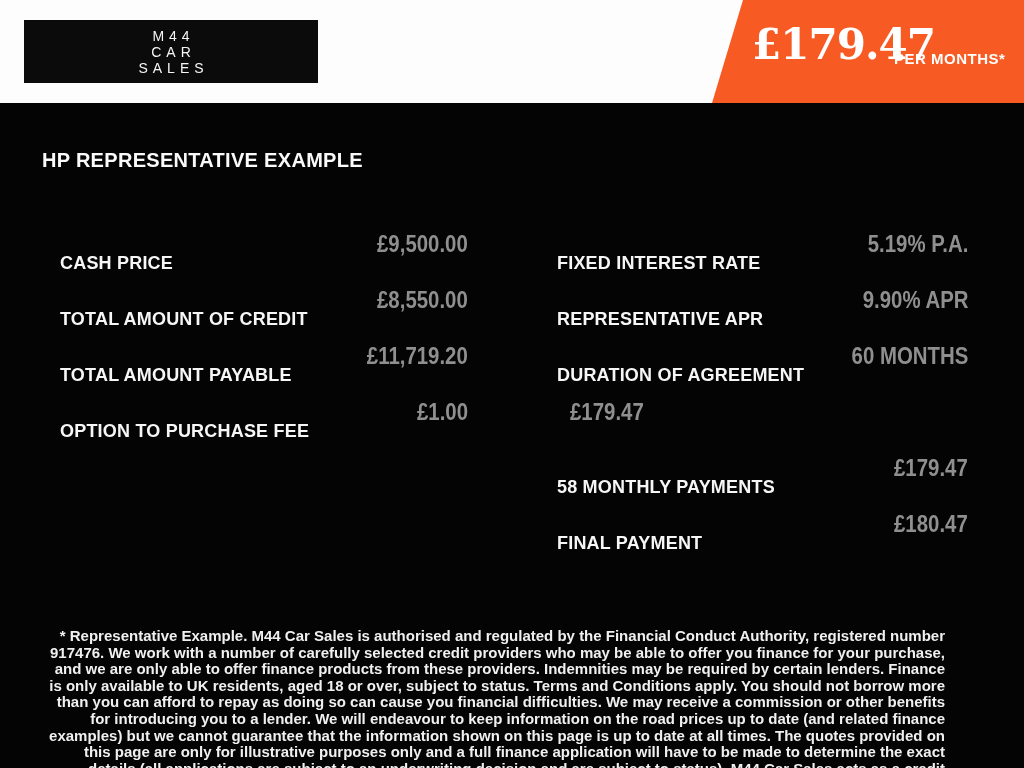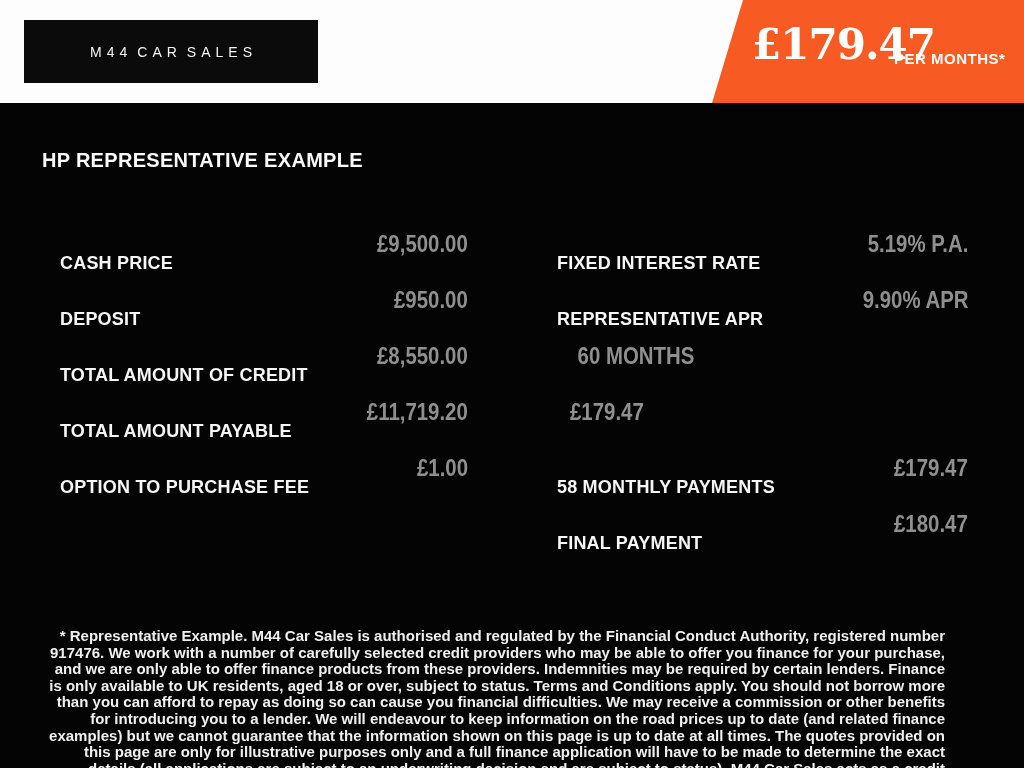--- a/index.html
+++ b/index.html
@@ -9,21 +9,21 @@
     font-family:"Liberation Sans", sans-serif;
   }
   .page{position:relative;width:1024px;height:768px;background:#fdfdfd;}
 
   
   .topbar{position:absolute;top:0;left:0;width:1024px;height:103px;background:#fdfdfd;}
 
   .logo-box{
     position:absolute;left:24px;top:20px;width:294px;height:63px;
     background:#0b0b0b;
-    display:flex;flex-direction:row;align-items:center;justify-content:center;
+    display:flex;flex-direction:column;align-items:center;justify-content:center;
   }
   .logo-line{
     color:#f5f5f5;font-size:14px;line-height:16px;font-weight:400;
     letter-spacing:5px;text-indent:5px;white-space:nowrap;
   }
 
   .price-banner{
     position:absolute;top:0;left:700px;width:324px;height:103px;
     background:var(--accent_orange,#F85A23);
     clip-path:polygon(43px 0, 100% 0, 100% 100%, 12px 100%);
@@ -84,24 +84,20 @@
 
   <main class="main">
     <h1 class="title">HP REPRESENTATIVE EXAMPLE</h1>
 
     <div class="fin-col left">
       <div class="frow">
         <span class="flabel">CASH PRICE</span>
         <span class="fvalue">£9,500.00</span>
       </div>
       <div class="frow">
-        <span class="flabel">DEPOSIT</span>
-        <span class="fvalue">£950.00</span>
-      </div>
-      <div class="frow">
         <span class="flabel">TOTAL AMOUNT OF CREDIT</span>
         <span class="fvalue">£8,550.00</span>
       </div>
       <div class="frow">
         <span class="flabel">TOTAL AMOUNT PAYABLE</span>
         <span class="fvalue">£11,719.20</span>
       </div>
       <div class="frow">
         <span class="flabel">OPTION TO PURCHASE FEE</span>
         <span class="fvalue">£1.00</span>
@@ -111,20 +107,21 @@
     <div class="fin-col right">
       <div class="frow">
         <span class="flabel">FIXED INTEREST RATE</span>
         <span class="fvalue">5.19% P.A.</span>
       </div>
       <div class="frow">
         <span class="flabel">REPRESENTATIVE APR</span>
         <span class="fvalue">9.90% APR</span>
       </div>
       <div class="frow">
+        <span class="flabel">DURATION OF AGREEMENT</span>
         <span class="fvalue">60 MONTHS</span>
       </div>
       <div class="frow">
         <span class="fvalue">£179.47</span>
       </div>
       <div class="frow">
         <span class="flabel">58 MONTHLY PAYMENTS</span>
         <span class="fvalue">£179.47</span>
       </div>
       <div class="frow">

